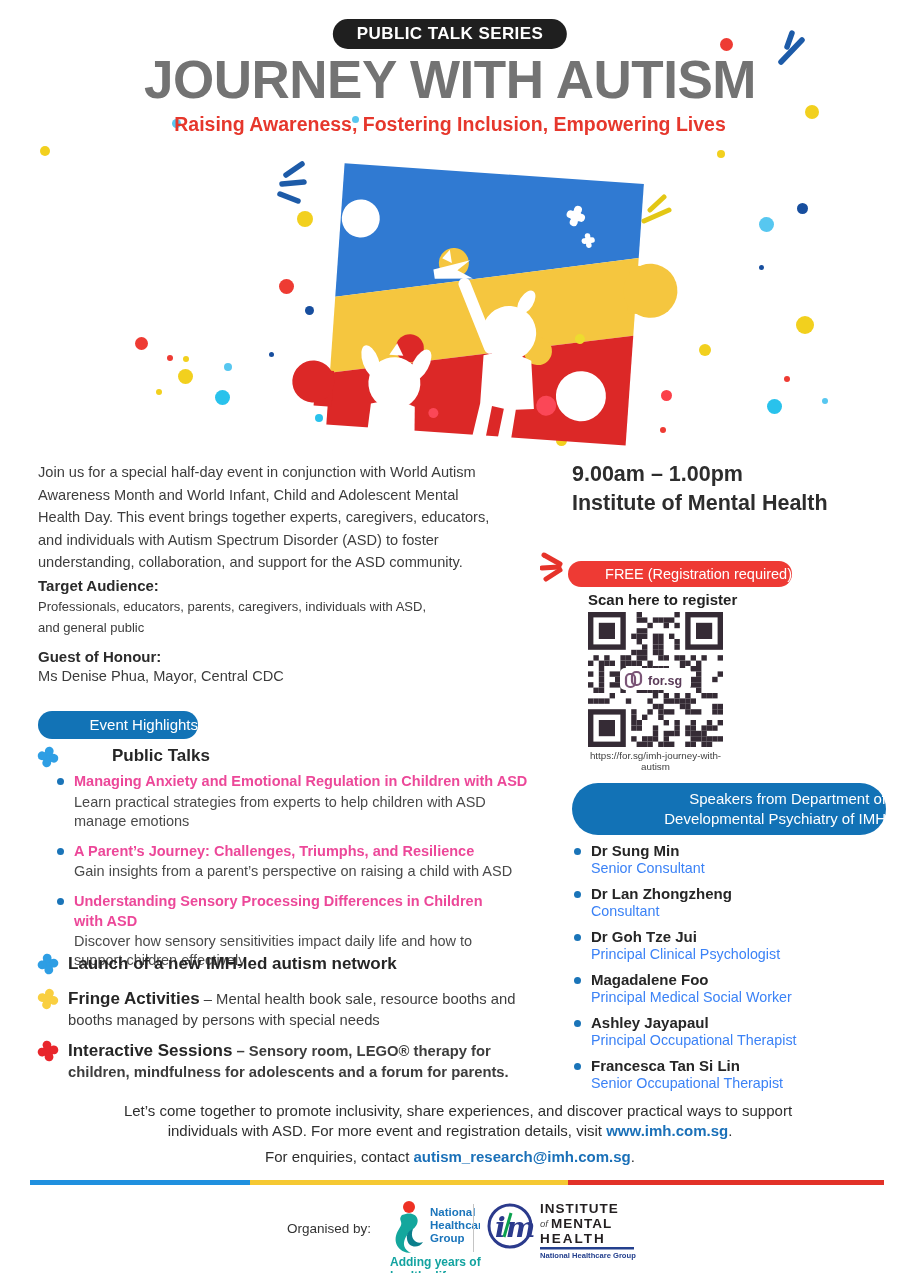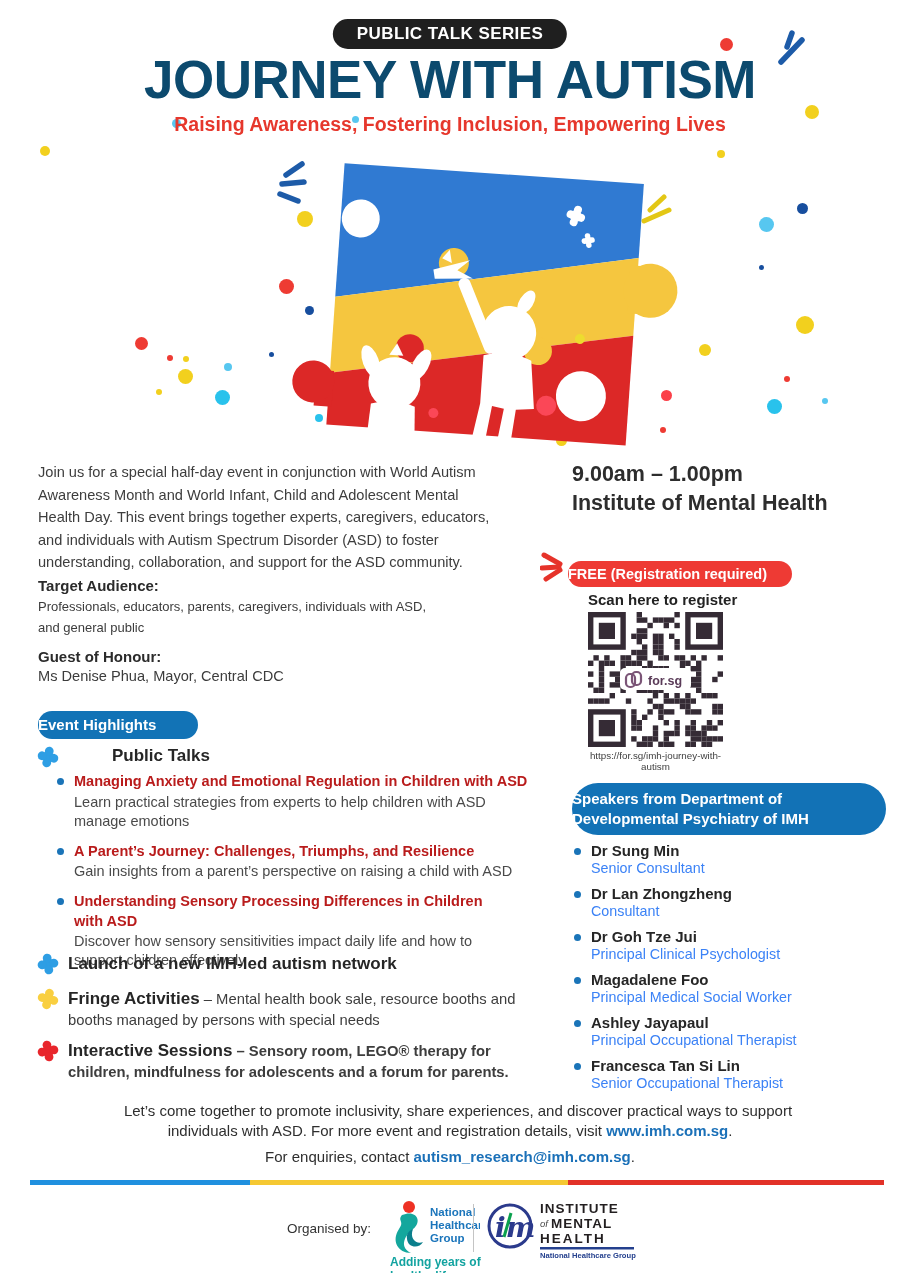--- a/index.html
+++ b/index.html
@@ -4,42 +4,42 @@
 <style>
   html,body{margin:0;padding:0;background:#fff;}
   .poster{position:relative;width:900px;height:1273px;background:#fff;overflow:hidden;
           font-family:"Liberation Sans",sans-serif;color:#3c3c3c;}
   .abs{position:absolute;}
 
   
   .badge{top:19px;left:50%;transform:translateX(-50%);background:#1f1f1f;color:#fff;
          padding:5px 24px;border-radius:16px;font-size:17px;font-weight:bold;letter-spacing:.4px;white-space:nowrap;}
   .title{top:52px;left:0;width:100%;text-align:center;font-size:53px;font-weight:bold;
-         color:#0c4a6e;letter-spacing:-.5px;line-height:1.05;}
+         color:#737373;letter-spacing:-.5px;line-height:1.05;}
   .subtitle{top:113px;left:0;width:100%;text-align:center;font-size:19.5px;font-weight:bold;color:#e6372c;}
 
   
   .intro{top:461px;left:38px;width:532px;font-size:14.6px;line-height:22.6px;white-space:pre-line;color:#3d3d3d;}
   .lbl{font-size:15px;font-weight:bold;color:#2b2b2b;}
   .ta-lbl{top:577px;left:38px;} .ta-txt{top:597px;left:38px;width:510px;font-size:13px;line-height:20.5px;white-space:pre-line;}
   .goh-lbl{top:648px;left:38px;} .goh-txt{top:668px;left:38px;font-size:14.6px;}
 
-  .pill{color:#fff;font-weight:bold;text-align:left;border-radius:18px;}
+  .pill{color:#fff;font-weight:normal;text-align:right;border-radius:18px;}
   .eh-pill{top:711px;left:38px;width:160px;height:28px;line-height:28px;background:#1273b6;font-size:15px;}
   .sp-pill{top:783px;left:572px;width:314px;height:52px;background:#1272b6;font-size:15px;
            line-height:20px;padding-top:6px;box-sizing:border-box;border-radius:26px;white-space:pre-line;}
 
   .hl-head{font-size:17px;font-weight:bold;color:#262626;}
   .row{display:flex;align-items:flex-start;}
   .pz{flex:0 0 24px;margin-right:8px;margin-top:-1px;}
   .pt-row{top:746px;left:36px;width:500px;gap:44px;}
   .talks{top:772px;left:57px;width:488px;}
   .talk{display:flex;margin-bottom:11px;}
   .bdot{flex:0 0 7px;height:7px;border-radius:50%;background:#1a74b8;margin:6px 10px 0 0;}
-  .talk-title{font-size:14.5px;font-weight:bold;color:#b91c1c;line-height:19.5px;white-space:pre-line;}
+  .talk-title{font-size:14.5px;font-weight:bold;color:#ec4899;line-height:19.5px;white-space:pre-line;}
   .talk-desc{font-size:14.5px;color:#4a4a4a;line-height:19px;white-space:pre-line;margin-top:1px;}
   .hl-item{left:36px;width:505px;}
   .hl1{top:953px;} .hl2{top:988px;} .hl3{top:1040px;font-weight:bold;}
   .hl-text{font-size:14.8px;line-height:21px;color:#3d3d3d;}
   .hl-text b{font-size:17px;color:#262626;}
 
   
   .date-block{top:460px;left:572px;font-size:21.5px;font-weight:bold;color:#2d2d2d;line-height:29px;}
   .free-pill{top:561px;left:568px;width:224px;height:26px;line-height:26px;background:#ee3a34;
              font-size:14.5px;border-radius:14px;}

